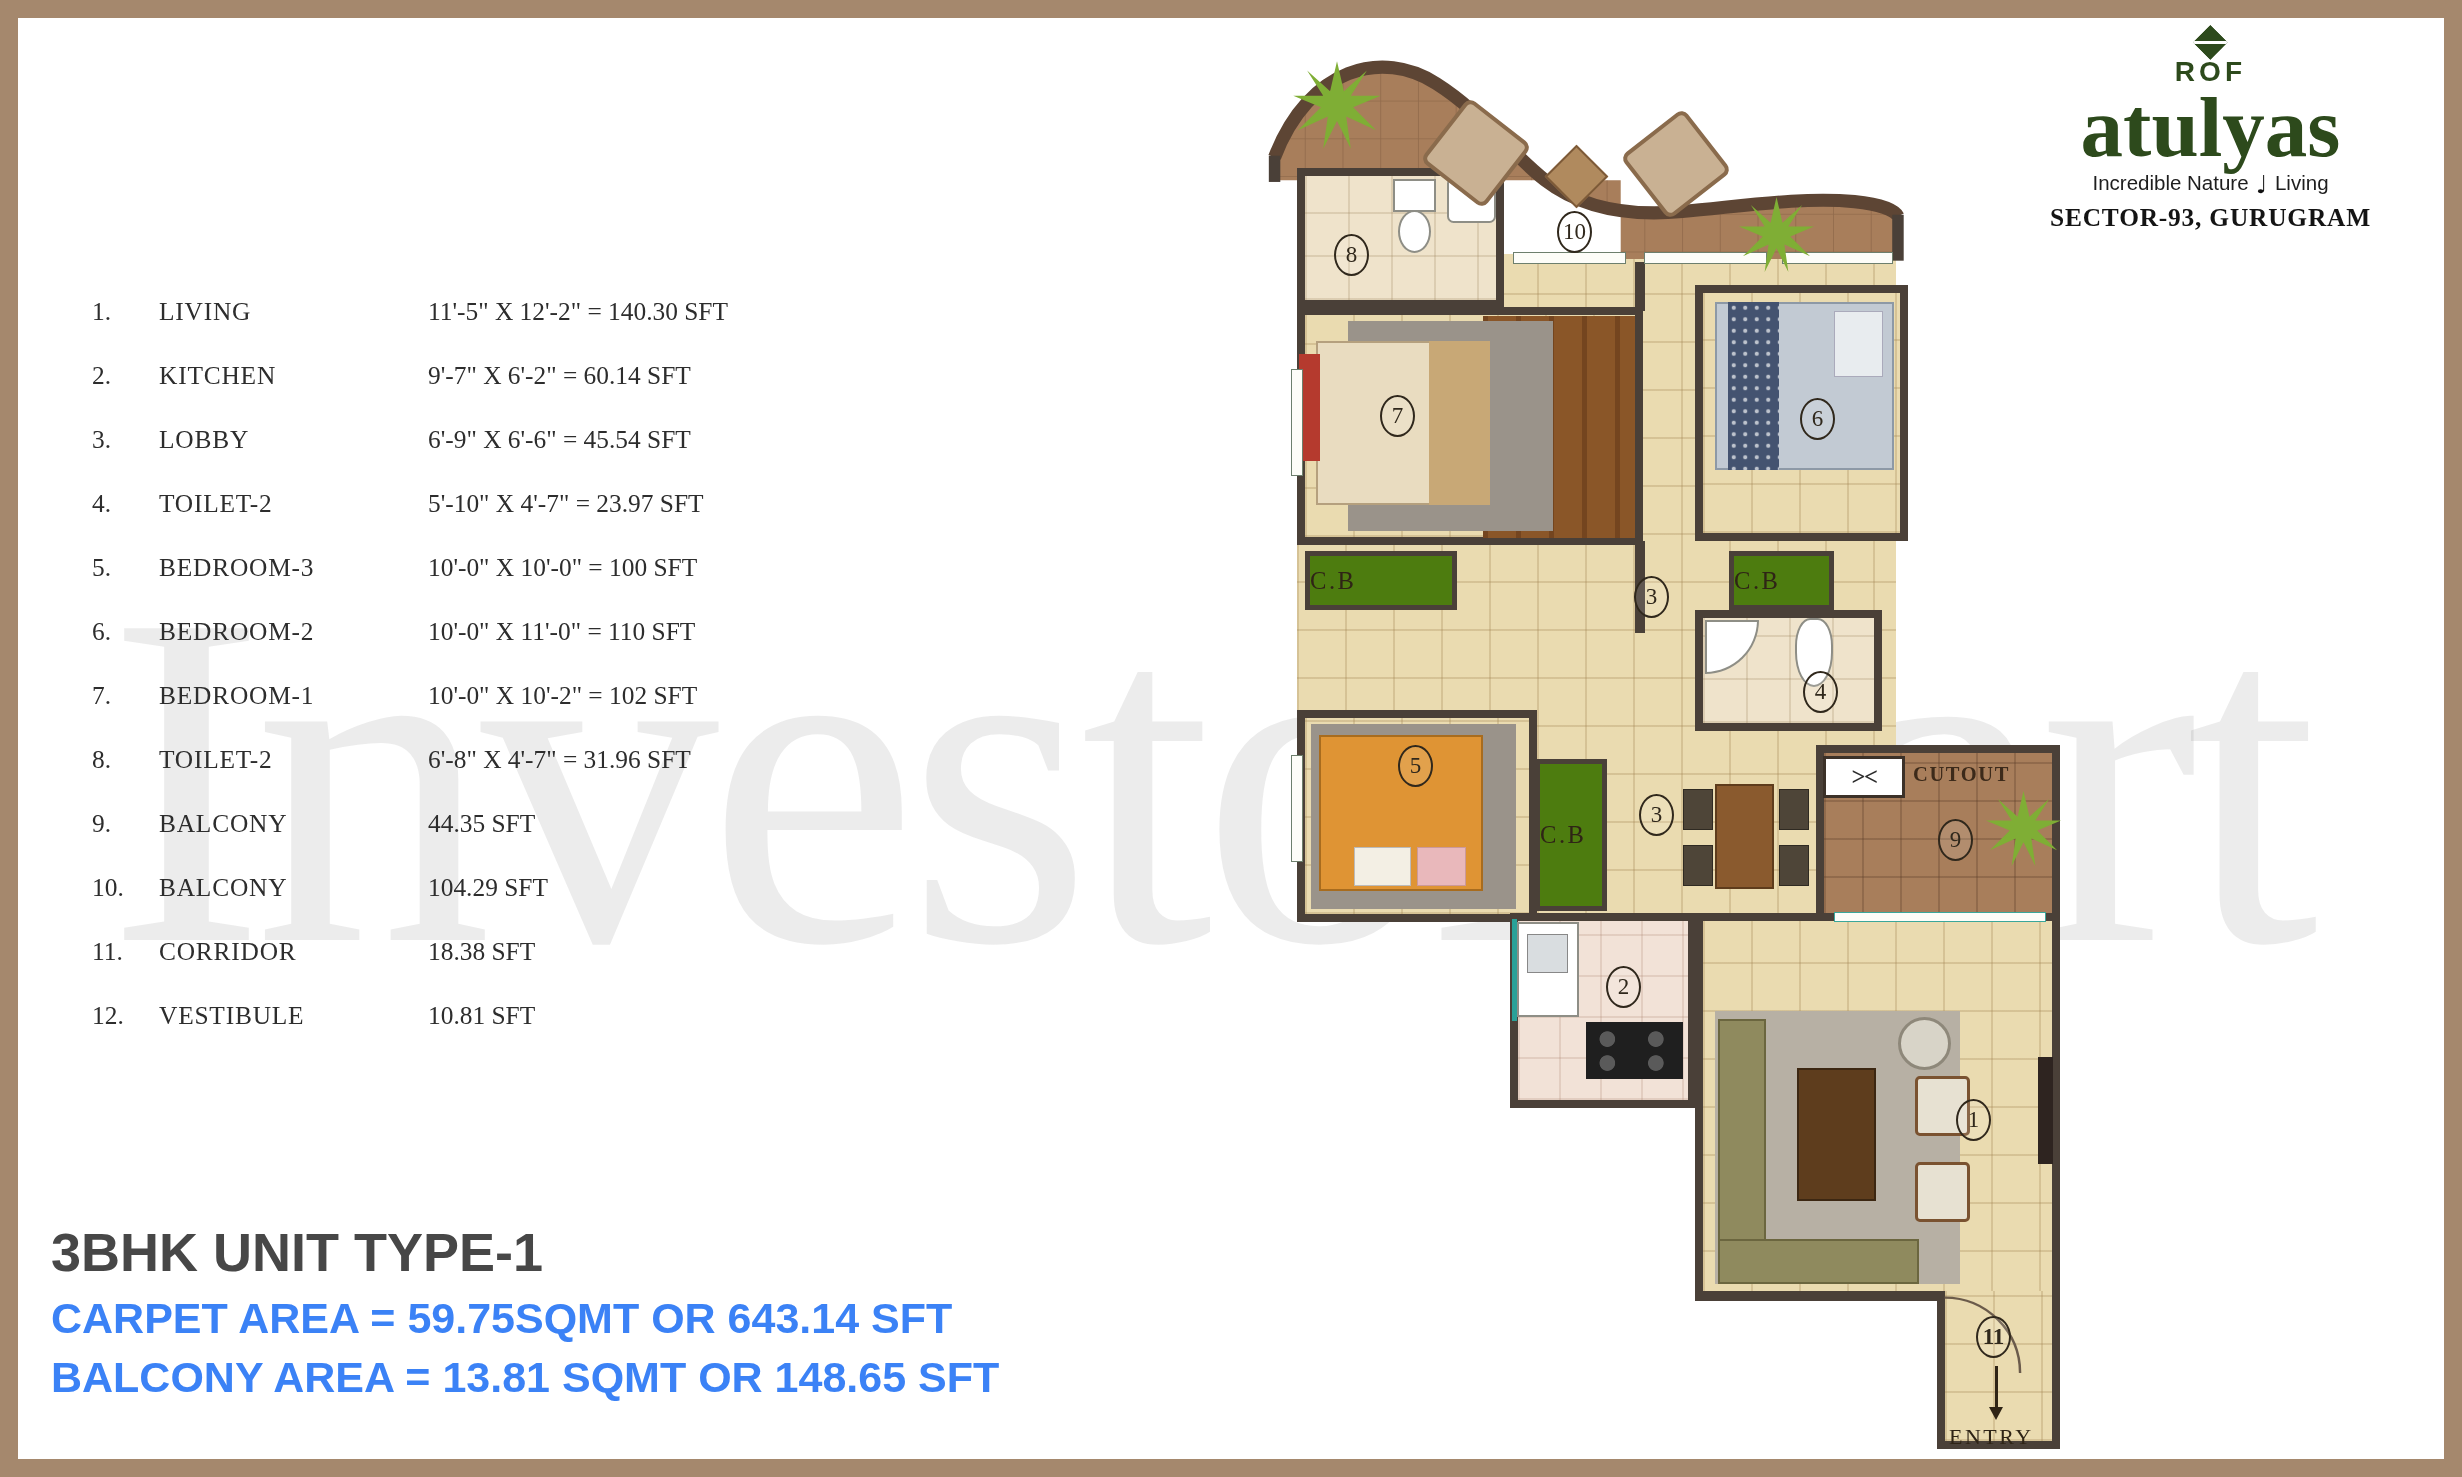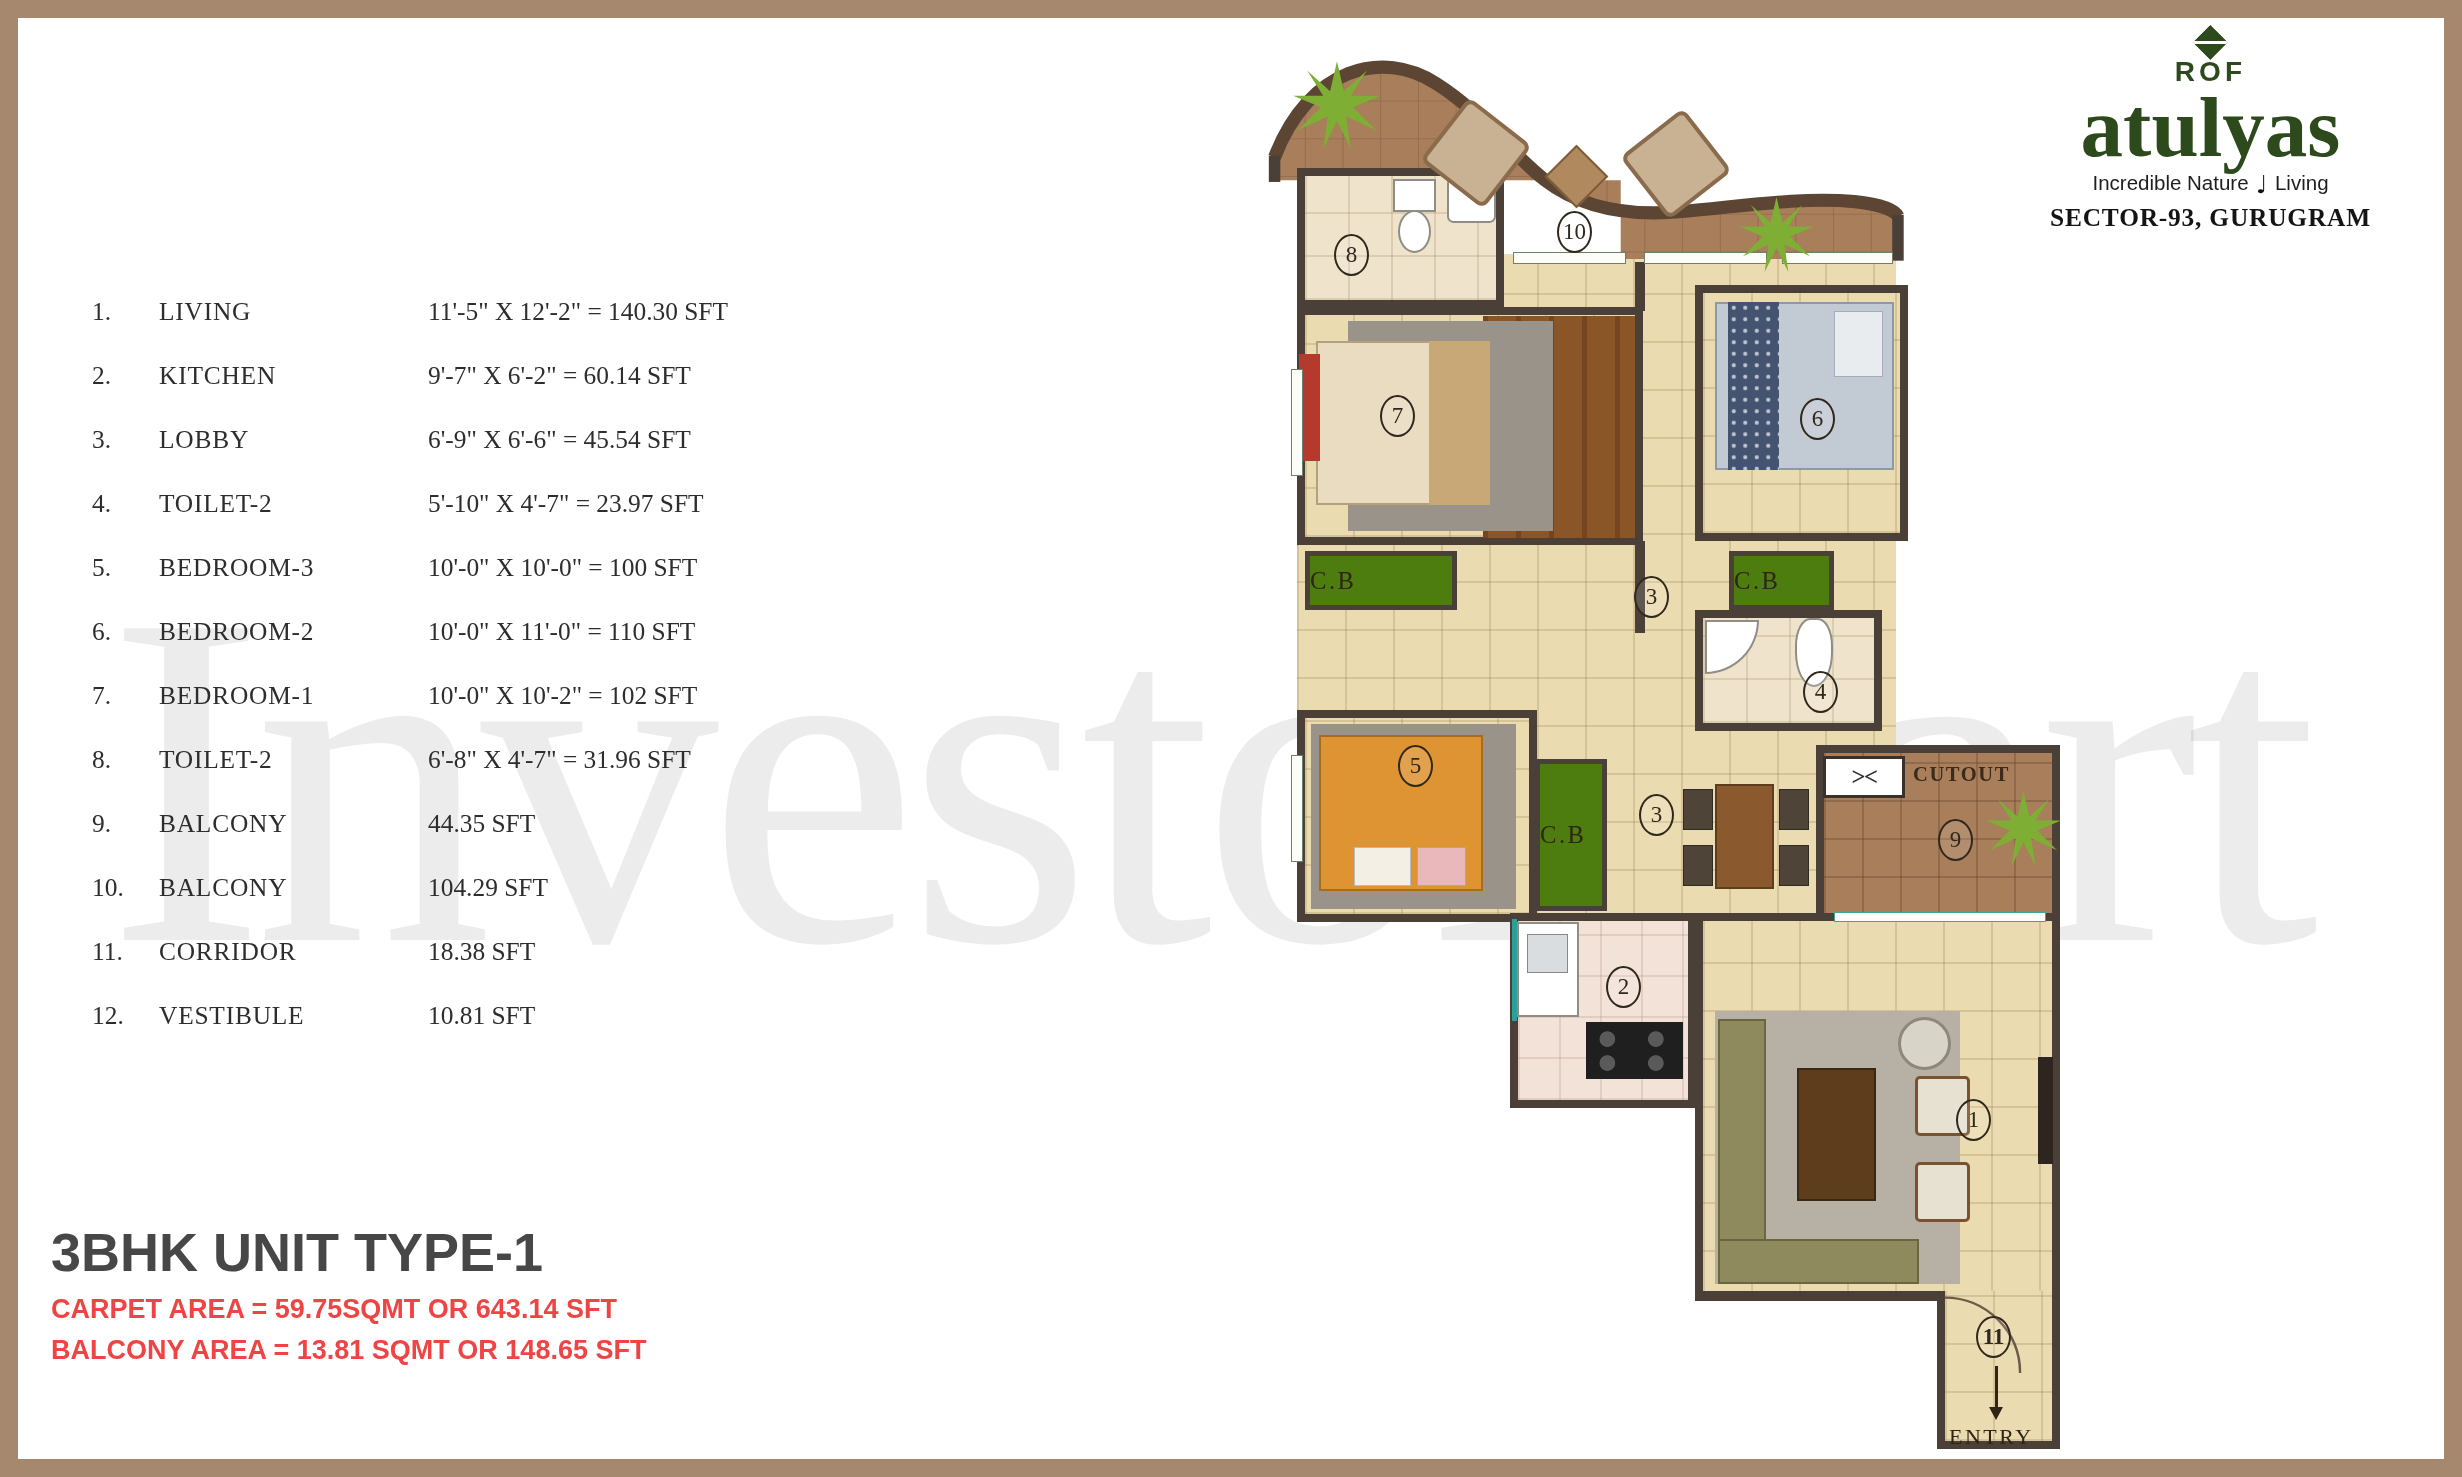--- a/index.html
+++ b/index.html
@@ -17,21 +17,21 @@
     font-size:25.4px;color:#2d2d2d;}
   .arow{display:flex;align-items:flex-start;height:64px;}
   .arow .no{width:67px;}
   .arow .nm{width:269px;letter-spacing:0.8px;}
   .arow .dm{width:427px;}
 
   
   .title-block{position:absolute;left:51px;top:1221px;z-index:3;color:#3d3d3d;
     font-family:"Liberation Sans",sans-serif;}
   .t1{font-size:54px;font-weight:bold;color:#474747;}
-  .t2,.t3{font-size:27px;font-weight:bold;margin-top:10.7px;color:#ef4444;}
+  .t2,.t3{font-size:43px;font-weight:bold;margin-top:10.7px;color:#3b82f6;}
 
   
   .logo{position:absolute;left:2026px;top:29.5px;width:369px;text-align:center;z-index:3;}
   .leaf{width:24.6px;height:24.6px;margin:0 auto;background:#2d4a1c;transform:rotate(45deg);
     clip-path:polygon(0 0,100% 0,100% 100%,0 100%);
     background-image:linear-gradient(135deg,#2d4a1c 46%,#ffffff 46% 54%,#2d4a1c 54%);}
   .rof{font-family:"Liberation Sans",sans-serif;font-weight:bold;font-size:28px;
     color:#2d4a1c;letter-spacing:4.1px;margin-top:1.6px;}
   .brand{font-family:"Liberation Serif",serif;font-weight:bold;font-size:85px;
     line-height:.92;color:#2d4a1c;}

